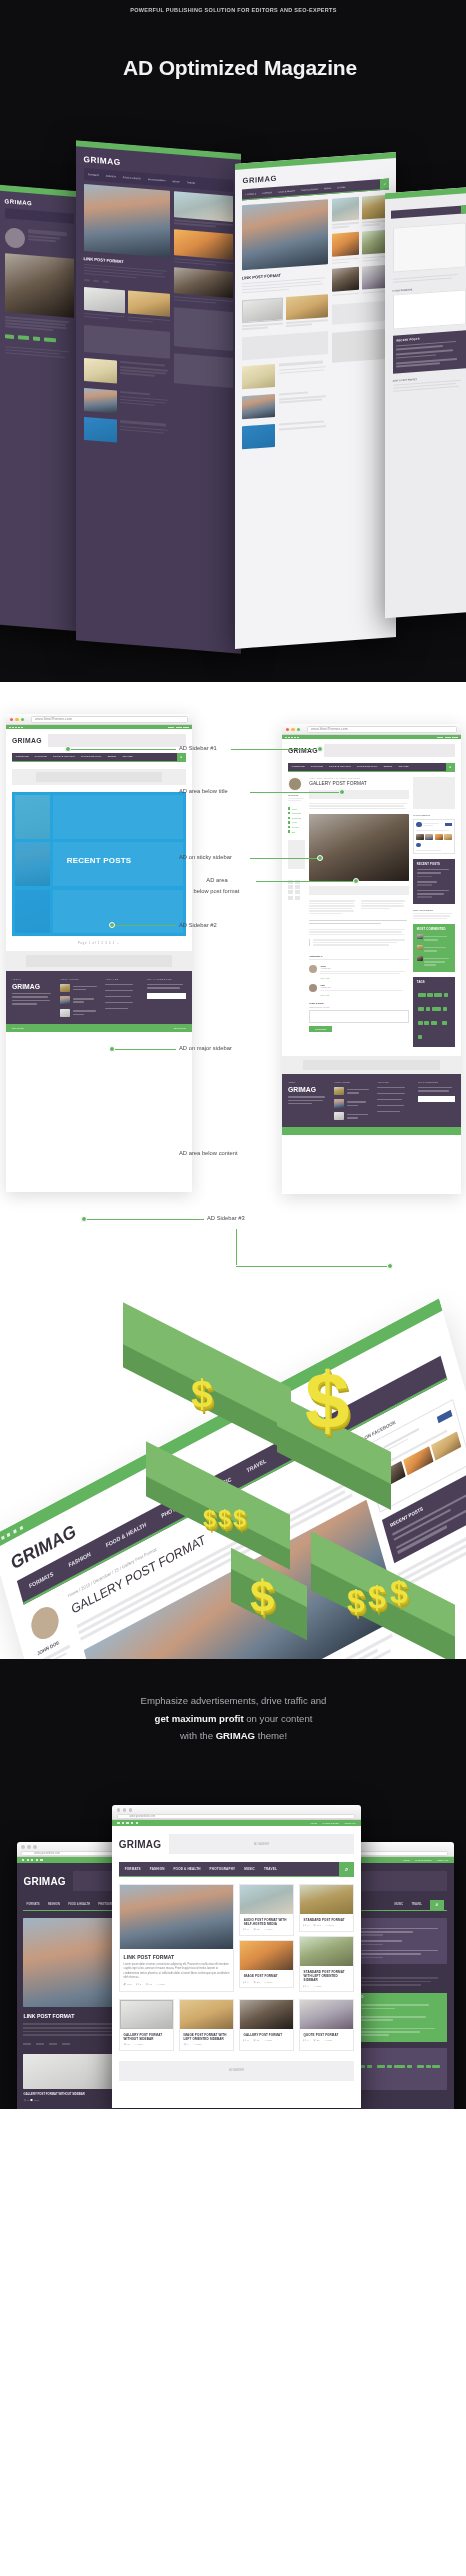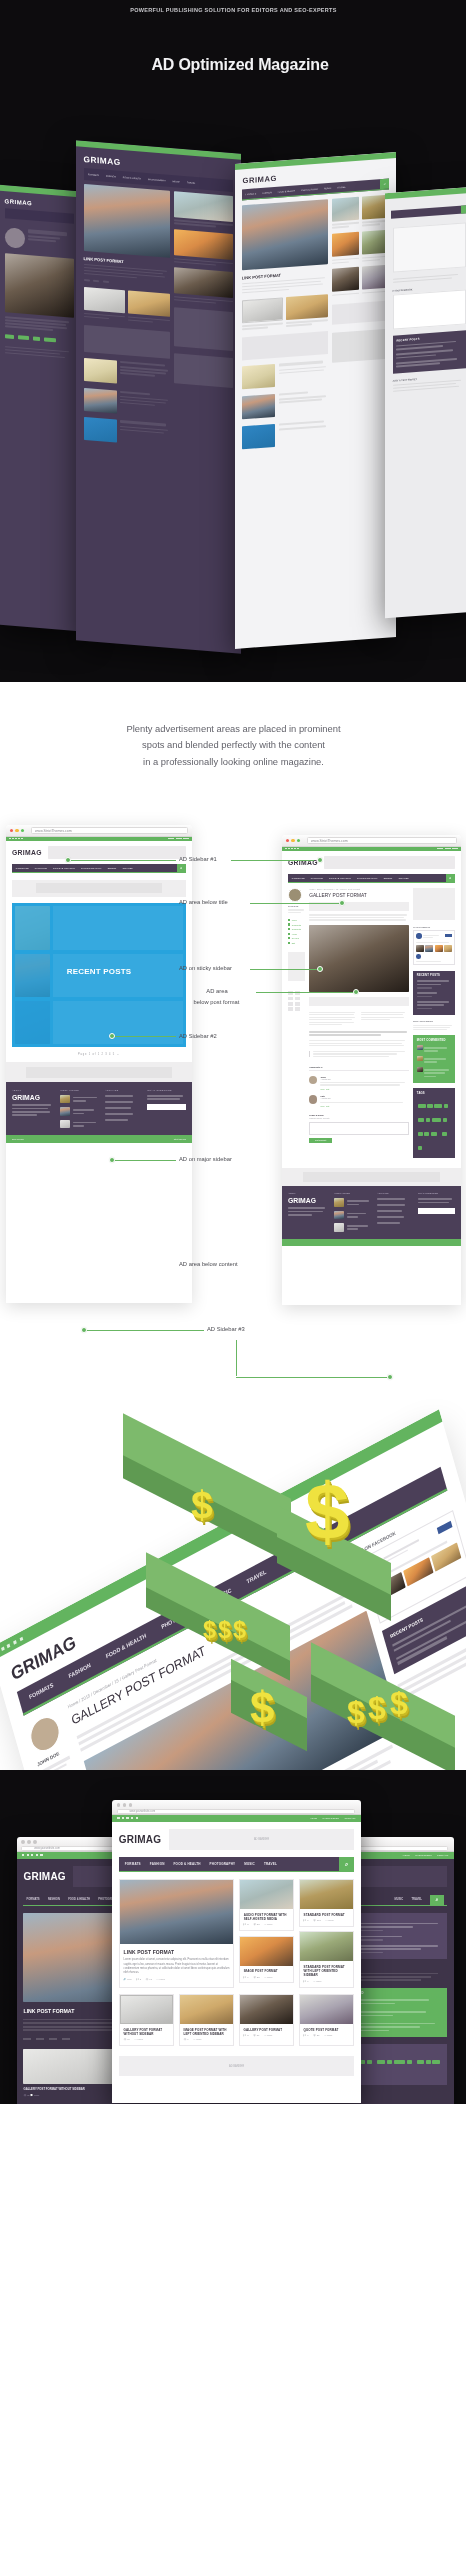--- a/index.html
+++ b/index.html
@@ -25,21 +25,21 @@
     text-align: center;
     color: #c8c8cc;
     font-size: 5.5px;
     letter-spacing: 0.3px;
     font-weight: 700;
   }
   .hero-title {
     position: absolute; top: 56px; left: 0; right: 0;
     text-align: center;
     color: #f2f2f4;
-    font-size: 16px;
+    font-size: 21px;
     font-weight: 700;
     letter-spacing: -0.2px;
     padding-left: 13px;
   }
   .hero-stage { position: absolute; top: 129px; left: 0; width: 467px; height: 561px; }
 
   
   .panel {
     position: absolute;
     background: #463a55;
@@ -498,27 +498,20 @@
           <div style="font-size:2.3px;color:#6d6d75;margin-top:6px;font-weight:700">JUST A TEXT WIDGET</div>
           <div class="hl dk" style="height:1.5px;width:92%;margin-top:3px"></div>
           <div class="hl dk" style="height:1.5px;width:86%;margin-top:1.5px"></div>
           <div class="hl dk" style="height:1.5px;width:90%;margin-top:1.5px"></div>
         </div>
       </div>
 
     </div>
   </section>
 
-  <section class="caption-band">
-    <p>
-      <span>Plenty advertisement areas are placed in prominent</span><br>
-      <span>spots and blended perfectly with the content</span><br>
-      <span>in a professionally looking online magazine.</span>
-    </p>
-  </section>
 
   <section class="diagram">
 
     <div class="browser" style="left:6px; top:32px; width:186px; height:478px;">
       <div class="br-chrome">
         <span class="dot r"></span>
         <span class="dot y"></span>
         <span class="dot g"></span>
         <span class="br-url">www.StrictThemes.com</span>
       </div>
@@ -1050,20 +1043,27 @@
     <span class="dsign" style="left:305px;top:73px;font-size:80px">$</span>
     <span class="dsign" style="left:203px;top:220px;font-size:23.5px">$</span>
     <span class="dsign" style="left:218px;top:220px;font-size:23.5px">$</span>
     <span class="dsign" style="left:233px;top:220px;font-size:23.5px">$</span>
     <span class="dsign" style="left:250px;top:287px;font-size:44px">$</span>
     <span class="dsign" style="left:347px;top:297px;font-size:32px">$</span>
     <span class="dsign" style="left:368px;top:293px;font-size:32px">$</span>
     <span class="dsign" style="left:390px;top:288px;font-size:32px">$</span>
   </section>
 
+  <section class="cta-dark">
+    <p>
+      <span>Emphasize advertisements, drive traffic and</span><br>
+      <b>get maximum profit</b><span> on your content</span><br>
+      <span>with the </span><b>GRIMAG</b><span> theme!</span>
+    </p>
+  </section>
 
   <section class="final">
 
     <div class="fb" style="left:16.7px; top:67px; width:437px; height:280px;">
       <div class="fb-chrome">
         <span class="fb-dots">
             <i class="d"></i>
             <i class="d"></i>
             <i class="d"></i>
           </span>

